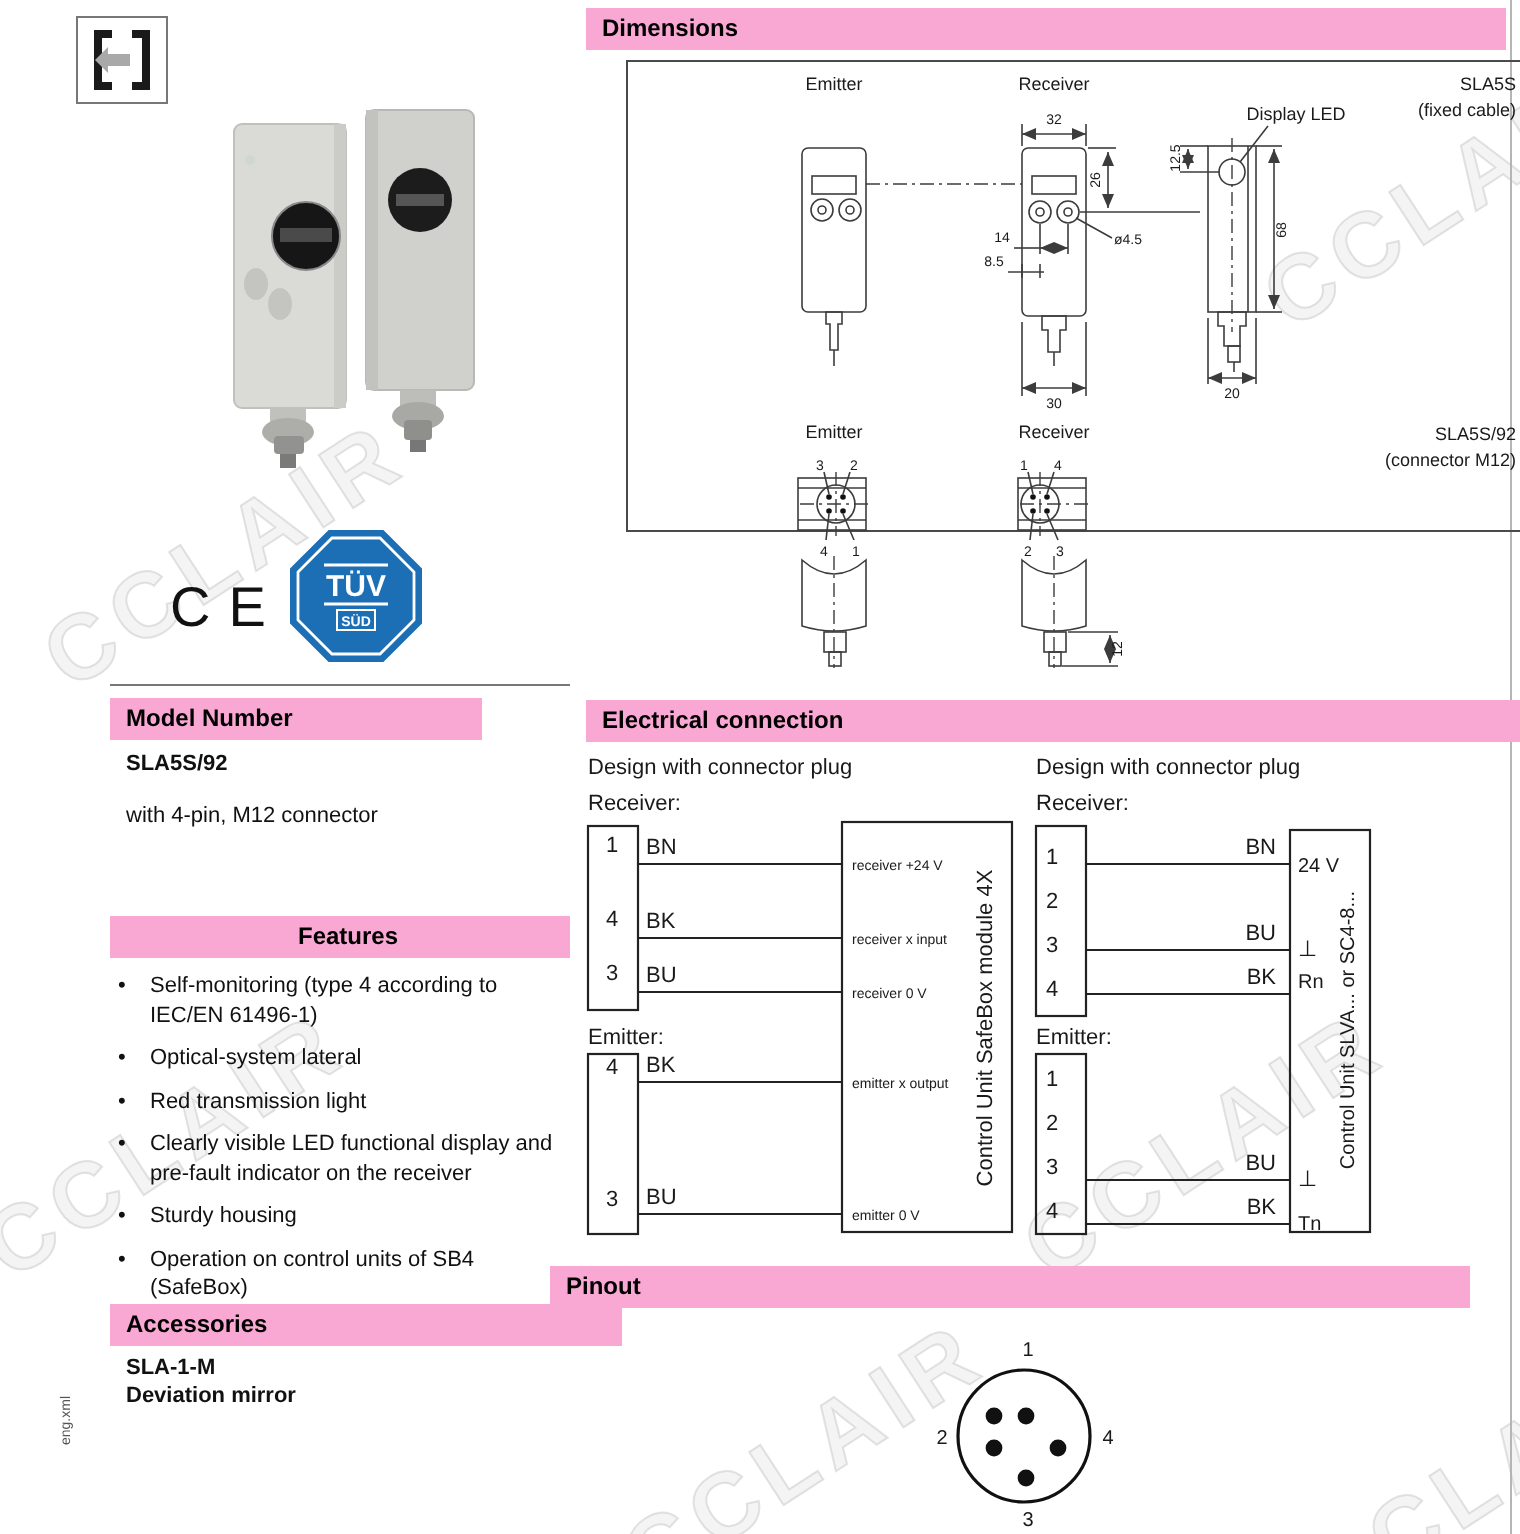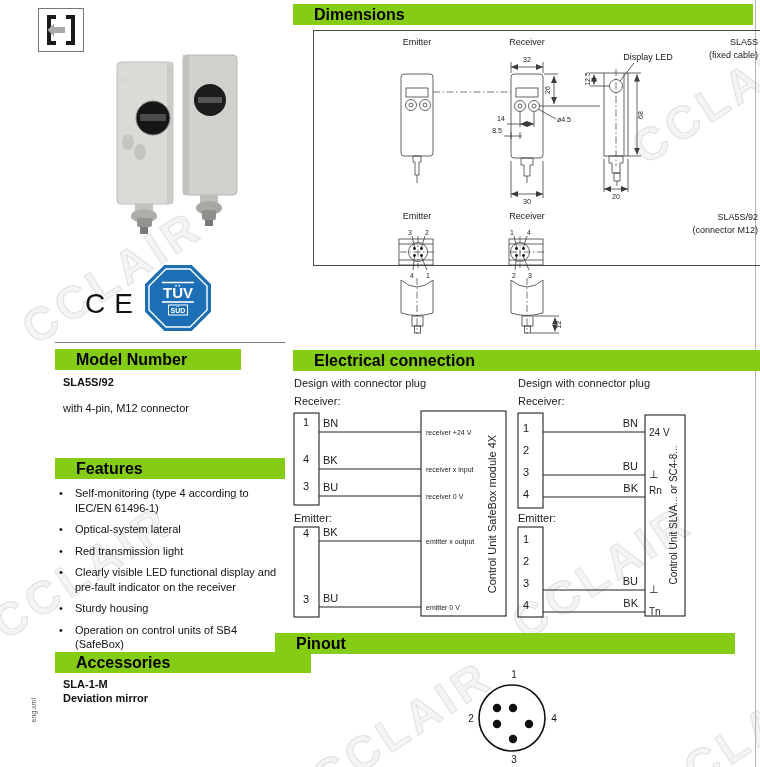--- a/index.html
+++ b/index.html
@@ -1,20 +1,20 @@
 <!DOCTYPE html>
 <html><head>
 <meta charset="utf-8">
 <style>
   html,body{margin:0;padding:0;background:#fff;}
   .page{position:relative;width:760px;height:767px;background:#fff;overflow:hidden;
         font-family:"Liberation Sans",sans-serif;color:#111;}
   .abs{position:absolute;}
-  .bar{background:#84cc16;color:#000;font-weight:bold;font-size:16px;line-height:21px;
-       height:21px;padding-left:21px;box-sizing:border-box;}
+  .bar{background:#f9a8d4;color:#000;font-weight:bold;font-size:12px;line-height:21px;
+       height:21px;padding-left:8px;box-sizing:border-box;}
   .t11{font-size:11px;line-height:1.3;}
   .bold{font-weight:bold;}
   .divider{background:#787878;height:1px;}
   .feature-item{position:relative;padding-left:18px;margin-bottom:7px;font-size:11px;line-height:1.32;}
   .feature-item::before{content:"•";position:absolute;left:2px;top:0;}
   .wm{position:absolute;font-size:46px;font-weight:bold;letter-spacing:5px;
       color:rgba(175,175,175,0.14);-webkit-text-stroke:1px rgba(165,165,165,0.30);
       transform:rotate(-33deg);pointer-events:none;white-space:nowrap;}
   .side-text{position:absolute;left:30px;top:698px;writing-mode:vertical-rl;
       transform:rotate(180deg);font-size:7px;color:#555;}
@@ -91,21 +91,21 @@
     <rect x="23.5" y="40" width="19" height="10" fill="none" stroke="#fff" stroke-width="1"></rect>
     <text x="33" y="47.8" class="mid" style="font-size:7px;font-weight:bold;fill:#fff;">SÜD</text>
   </svg>
 
   <div class="abs divider" style="left:55px;top:342px;width:230px;"></div>
 
   <div class="abs bar" style="left:55px;top:349px;width:186px;">Model Number</div>
   <div class="abs t11 bold" style="left:63px;top:375px;">SLA5S/92</div>
   <div class="abs t11" style="left:63px;top:401px;">with 4-pin, M12 connector</div>
 
-  <div class="abs bar" style="left:55px;top:458px;width:230px;">Features</div>
+  <div class="abs bar" style="left:55px;top:458px;width:230px;text-align:center;">Features</div>
   <div class="abs" style="left:57px;top:486px;width:228px;">
     <div class="feature-item">Self-monitoring (type 4 according to IEC/EN 61496-1)</div>
     <div class="feature-item">Optical-system lateral</div>
     <div class="feature-item">Red transmission light</div>
     <div class="feature-item">Clearly visible LED functional display and pre-fault indicator on the receiver</div>
     <div class="feature-item">Sturdy housing</div>
     <div class="feature-item">Operation on control units of SB4 (SafeBox)</div>
   </div>
 
   <div class="abs bar" style="left:55px;top:652px;width:256px;">Accessories</div>

